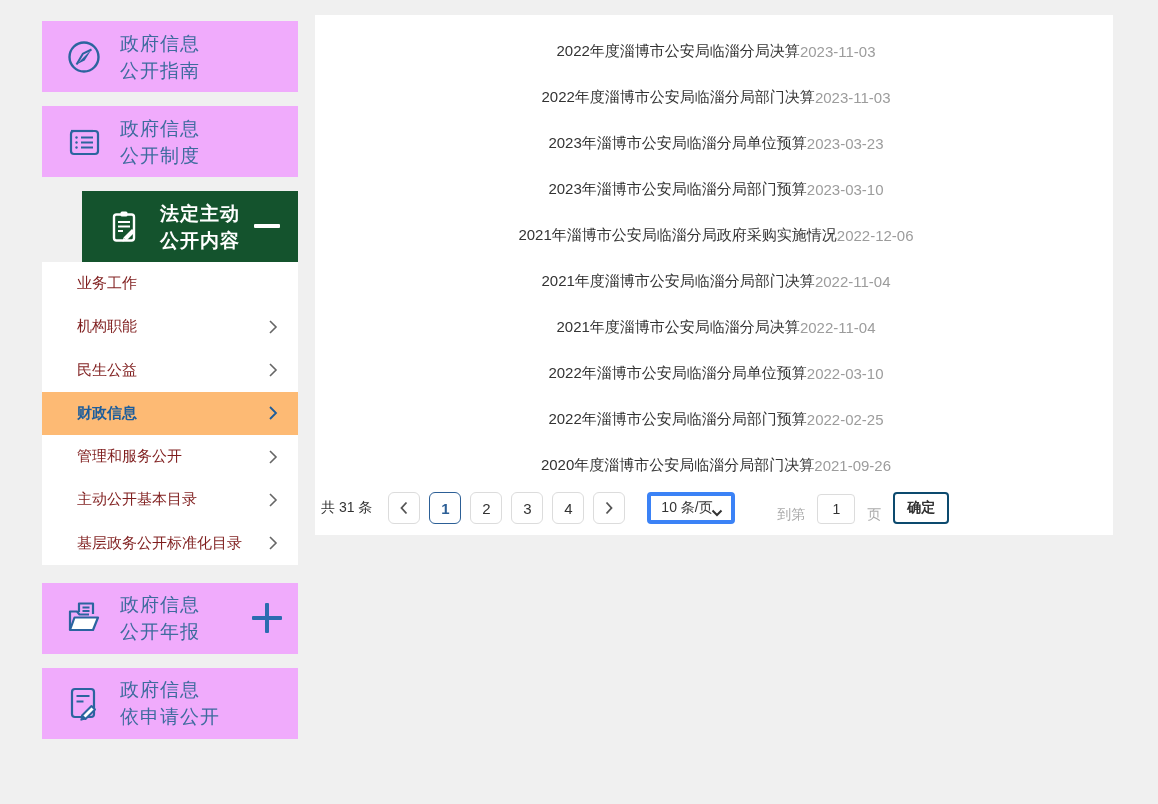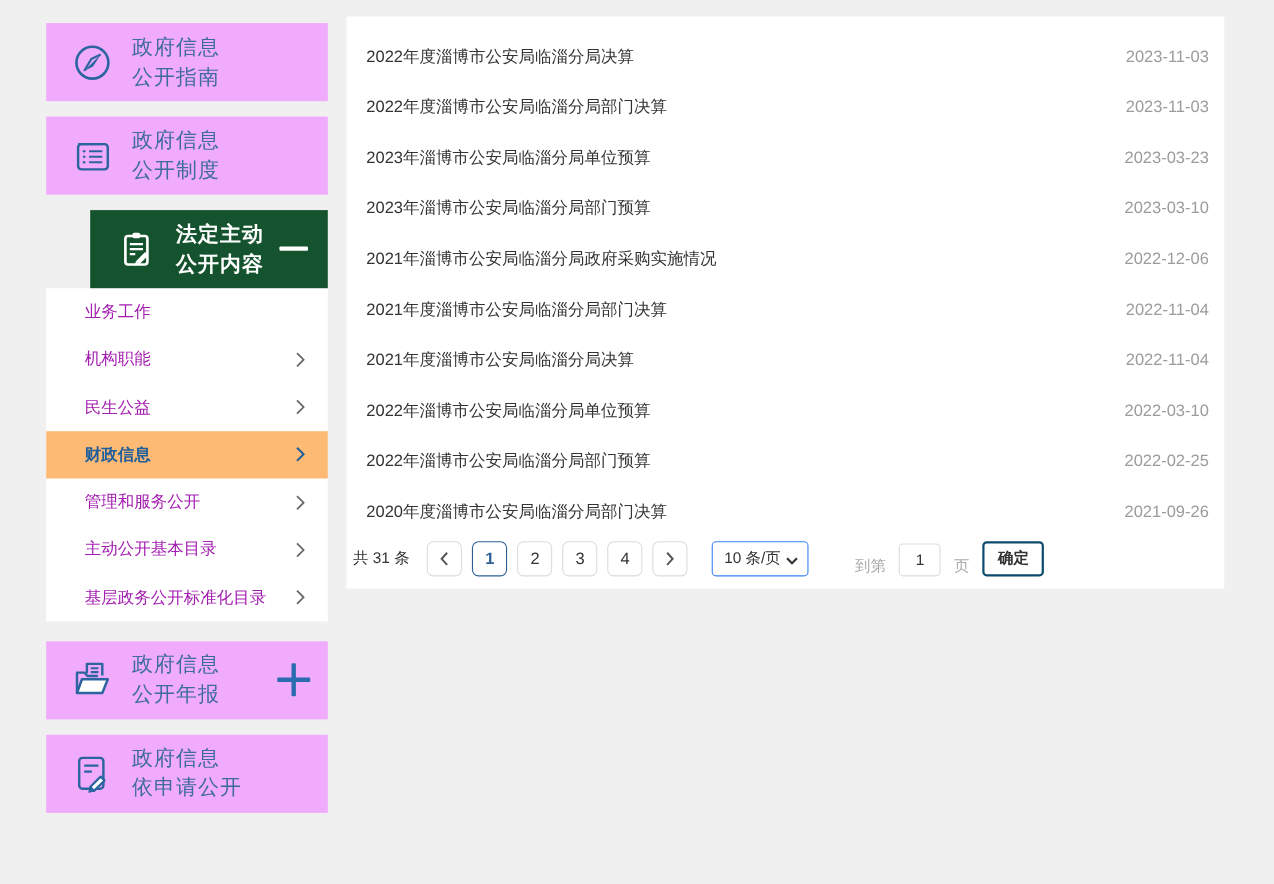--- a/index.html
+++ b/index.html
@@ -52,40 +52,40 @@
   }
   .submenu{
     background:#fff;
     margin:0 0 18px 0;
     padding:0;list-style:none;
   }
   .submenu li{
     height:43.25px;
     display:flex;align-items:center;
     padding:0 20px 0 35px;
-    font-size:15px;color:#a21caf;
+    font-size:15px;color:#7f1d1d;
     cursor:pointer;
     position:relative;
   }
   .submenu li .arrow{margin-left:auto;display:flex;align-items:center;}
   .submenu li.selected{
     background:#fdba74;
     color:#1d5d9b;font-weight:bold;
   }
   
   .main-panel{
     position:absolute;left:315px;top:15px;
     width:798px;height:520px;
     background:#fff;
     box-sizing:border-box;
     padding-top:13px;
   }
   .doc-row{
     height:46px;
-    display:flex;align-items:center;justify-content:space-between;
+    display:flex;align-items:center;justify-content:center;
     padding:0 14px 0 18px;
     cursor:pointer;
   }
   .doc-title{font-size:15px;color:#333;}
   .doc-date{font-size:15px;color:#9c9c9c;}
   
   .pagination{
     display:flex;align-items:center;
     margin:3px 14px 0 6px;
     height:34px;
@@ -100,21 +100,21 @@
     margin-right:9px;
     cursor:pointer;box-sizing:border-box;
   }
   .pg-btn.active{
     border:1px solid #2c5f96;color:#2c5f96;font-weight:bold;
   }
   .page-size{
     position:relative;
     margin-left:13px;
     width:88px;height:32px;
-    border:1px solid #3b82f6;border-radius:4px;
+    border:4px solid #3b82f6;border-radius:4px;
     background:#fff;box-sizing:border-box;
     display:flex;align-items:center;
     padding-left:10px;
     font-size:14px;color:#333;
     cursor:pointer;
   }
   .page-size svg{position:absolute;right:8px;top:13px;}
   .goto{display:flex;align-items:flex-end;margin-left:42px;}
   .goto .gray{font-size:14px;color:#aaa;}
   .goto-input{

